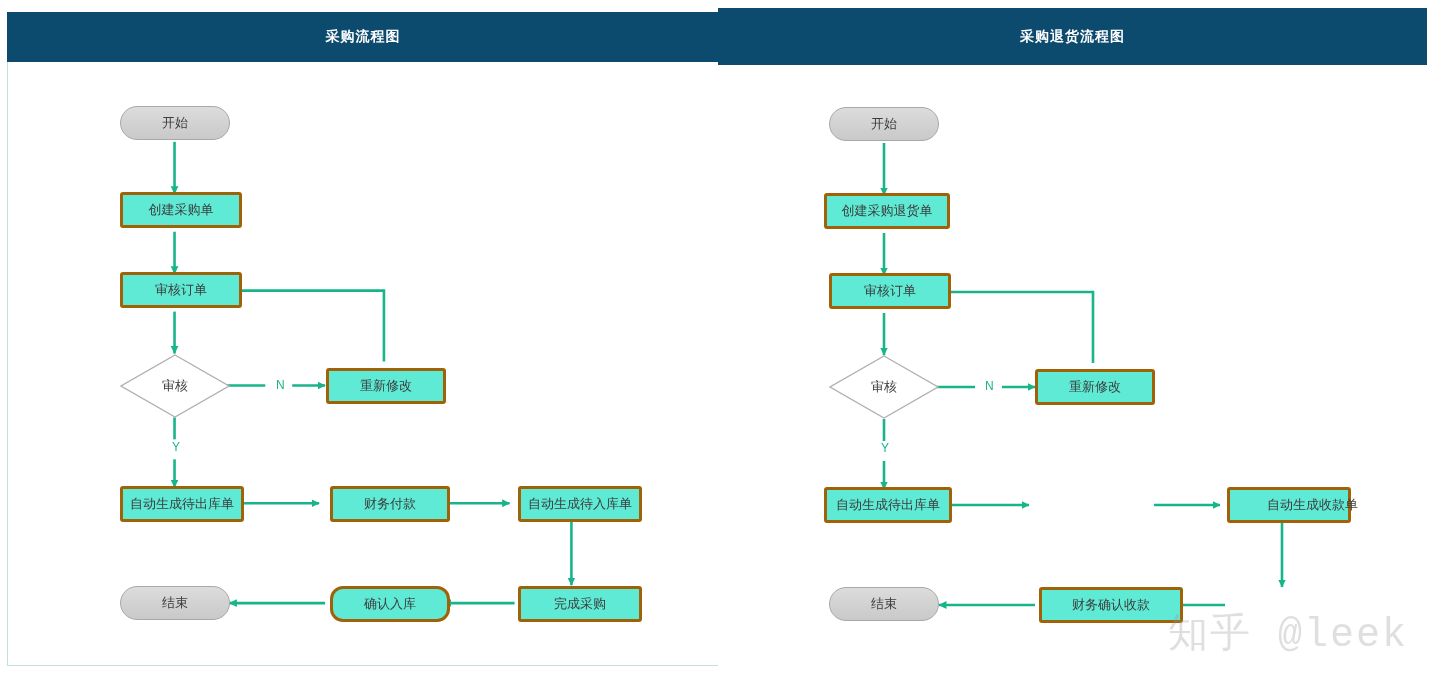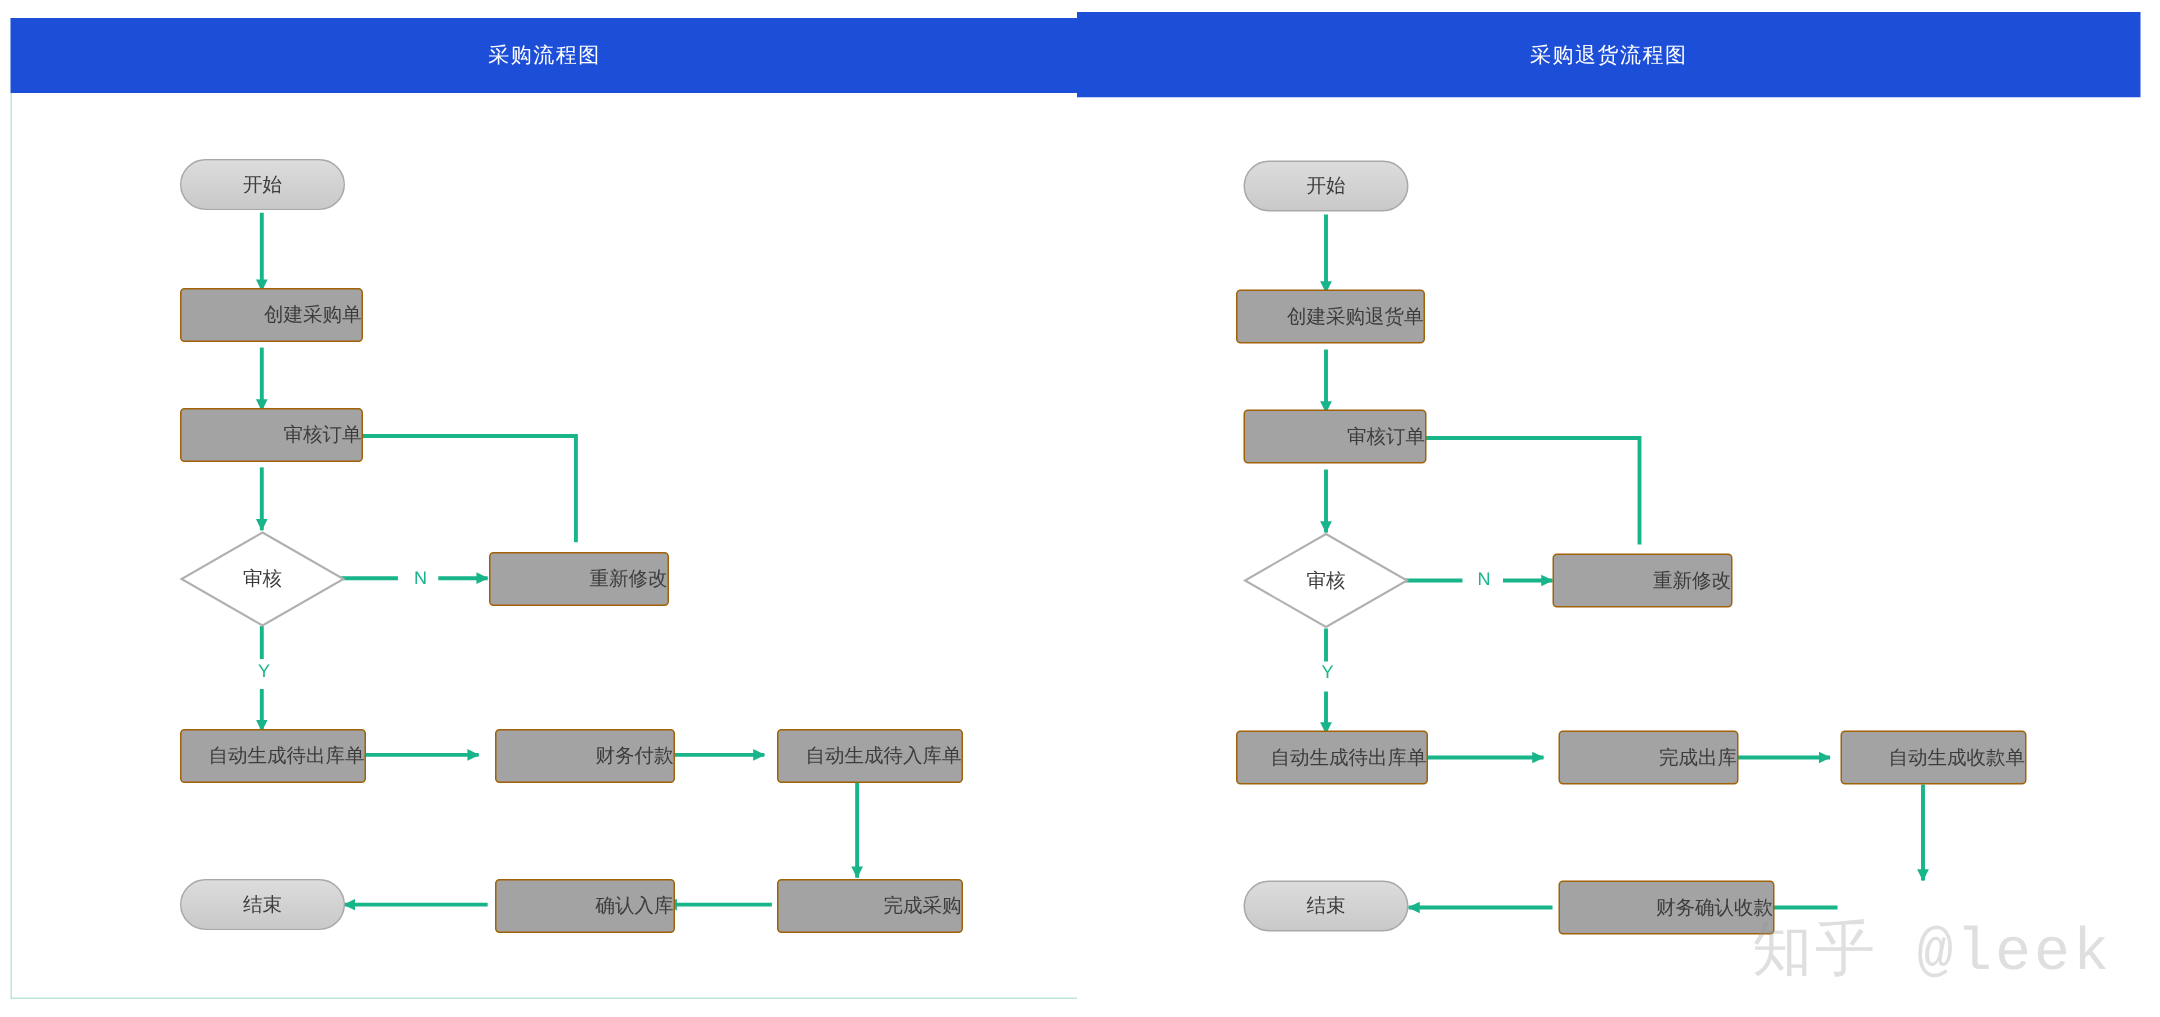--- a/index.html
+++ b/index.html
@@ -14,24 +14,24 @@
     height: 678px;
     overflow: hidden;
     background: #ffffff;
   }
 
   
   .panel { position: absolute; box-sizing: border-box; }
   .panel-header {
     position: absolute;
     box-sizing: border-box;
-    background: #1d4ed8;
+    background: #0c4a6e;
     color: #ffffff;
     font-size: 14px;
-    font-weight: normal;
+    font-weight: bold;
     display: flex;
     align-items: center;
     justify-content: center;
     letter-spacing: 1px;
   }
   .panel-body {
     position: absolute;
     box-sizing: border-box;
     background: #ffffff;
   }
@@ -60,24 +60,23 @@
     box-sizing: border-box;
     display: flex;
     align-items: center;
     justify-content: center;
     font-size: 13px;
     color: #3c3c3c;
     white-space: nowrap;
     z-index: 3;
   }
   .node.process {
-    background: #a3a3a3;
-    border: 1px solid #a16207;
+    background: #5eead4;
+    border: 3px solid #a16207;
     border-radius: 3px;
-    justify-content: flex-end;
   }
   .node.terminal {
     background: linear-gradient(180deg, #dcdcdc 0%, #c9c9c9 100%);
     border: 1px solid #a8a8a8;
     border-radius: 22px;
     color: #3c3c3c;
     align-items: center;
   }
   .node.decision {
     background: transparent;
@@ -198,21 +197,21 @@
         </div>
 
         <div class="node process" style="left:510px; top:424px; width:124px; height:36px;">
           <span>自动生成待入库单</span>
         </div>
 
         <div class="node process" style="left:510px; top:524px; width:124px; height:36px;">
           <span>完成采购</span>
         </div>
 
-        <div class="node process" style="left:322px; top:524px; width:120px; height:36px;">
+        <div class="node process" style="left:322px; top:524px; width:120px; height:36px;border-radius:13px;">
           <span>确认入库</span>
         </div>
 
         <div class="node terminal" style="left:112px; top:524px; width:110px; height:34px;">
           <span>结束</span>
         </div>
 
         <div class="edge-label" style="left:266px; top:317px;">N</div>
         <div class="edge-label" style="left:162px; top:379px;">Y</div>
       </div>
@@ -283,23 +282,20 @@
         </div>
 
         <div class="node process" style="left:317px; top:304px; width:120px; height:36px;">
           <span>重新修改</span>
         </div>
 
         <div class="node process" style="left:106px; top:422px; width:128px; height:36px;">
           <span>自动生成待出库单</span>
         </div>
 
-        <div class="node process" style="left:321px; top:422px; width:120px; height:36px;">
-          <span>完成出库</span>
-        </div>
 
         <div class="node process" style="left:509px; top:422px; width:124px; height:36px;padding-left:47px;">
           <span>自动生成收款单</span>
         </div>
 
 
         <div class="node process" style="left:321px; top:522px; width:144px; height:36px;">
           <span>财务确认收款</span>
         </div>
 

